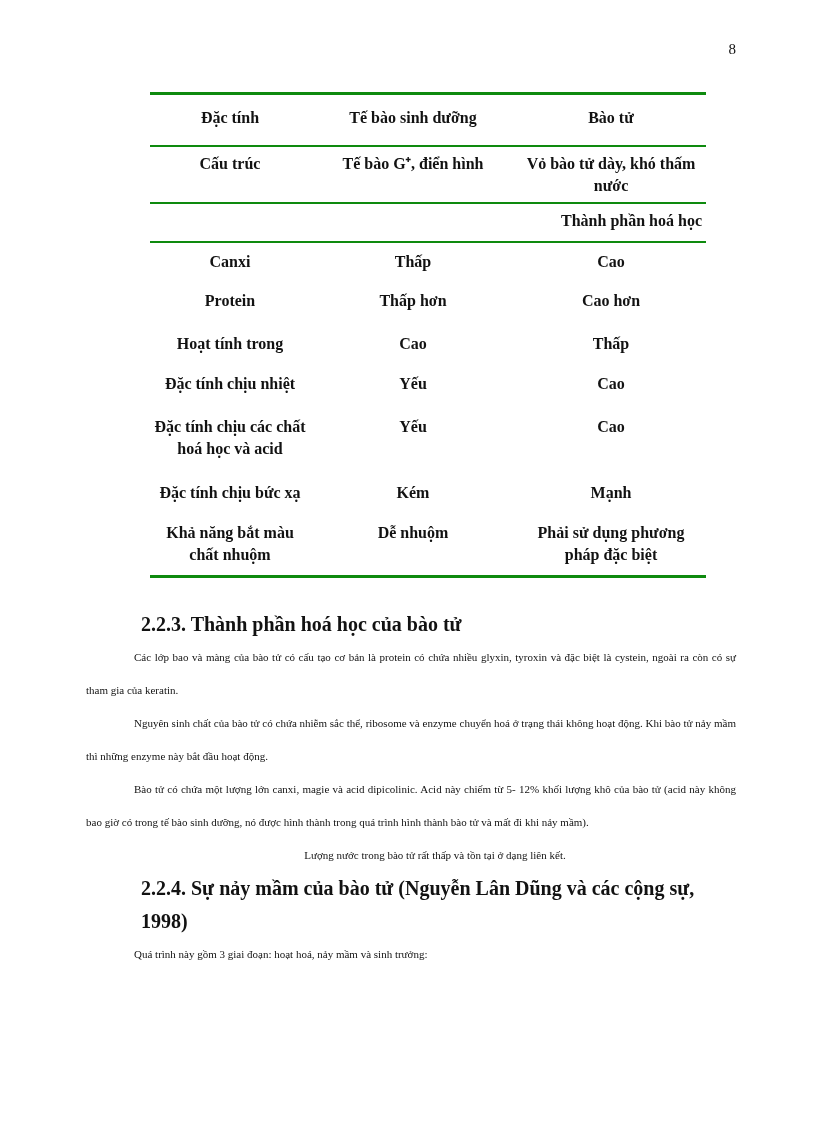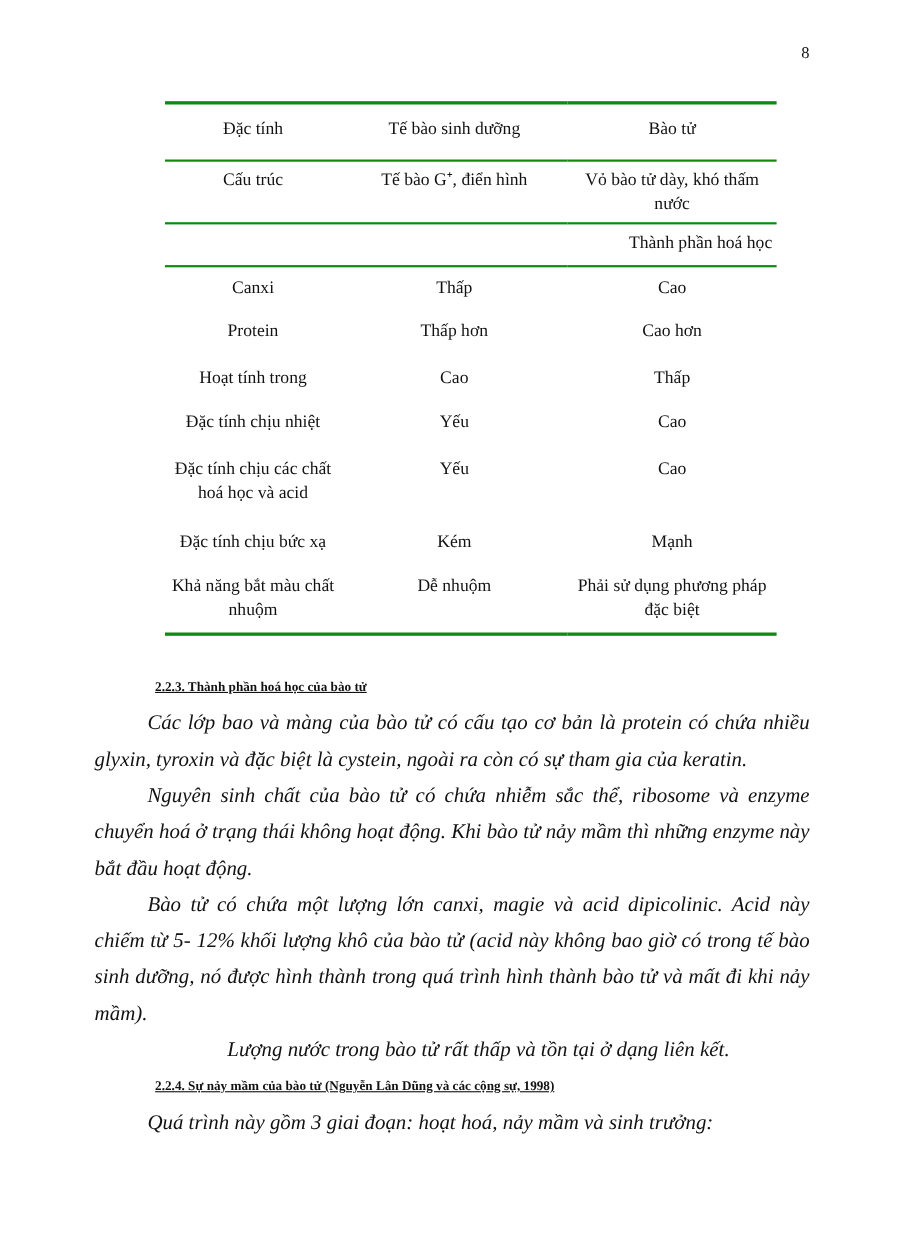--- a/index.html
+++ b/index.html
@@ -34,52 +34,50 @@
     width: 556px;
     margin: 34px 0 0 64px;
     font-size: 16px;
   }
   table.cmp col.c0 { width: 160px; }
   table.cmp col.c1 { width: 206px; }
   table.cmp col.c2 { width: 190px; }
   table.cmp th, table.cmp td {
     text-align: center;
     vertical-align: top;
-    font-weight: normal;
+    font-weight: bold;
     line-height: 22px;
     padding: 8px 4px 9px;
   }
   tr.header-row {
     border-top: 3px solid var(--table-border, #0e8a0e);
     border-bottom: 2px solid var(--table-border, #0e8a0e);
   }
   tr.header-row th { padding: 12px 4px 16px; }
   tr.rule-below { border-bottom: 2px solid var(--table-border, #0e8a0e); }
   tr.first-body-row td { padding: 6px 4px 5px; }
   tr.section-row td {
     text-align: right;
     padding: 6px 4px 9px 18px;
   }
   tr.roomy td { padding: 12px 4px 10px; }
   tbody tr:last-child { border-bottom: 3px solid var(--table-border, #0e8a0e); }
 
   .content { margin-top: 30px; width: 650px; }
   .subheading {
-    font-size: 12px;
+    font-size: 20px;
     font-weight: bold;
     line-height: 33px;
     margin-left: 55px;
-    text-decoration: underline;
   }
   .body-p {
-    font-size: 19px;
+    font-size: 11px;
     line-height: 33px;
     text-align: justify;
     text-indent: 48px;
-    font-style: italic;
   }
   .body-p.short { text-align: center; }
 </style>
 </head>
 <body>
 
 <div class="page">
 
   <div class="page-number">8</div>
 

